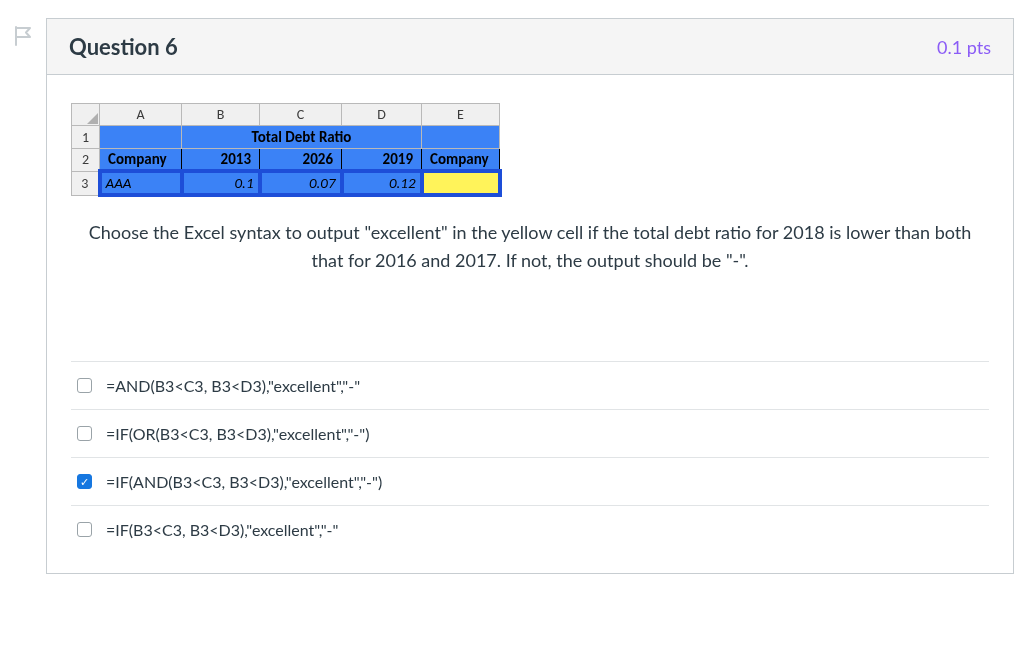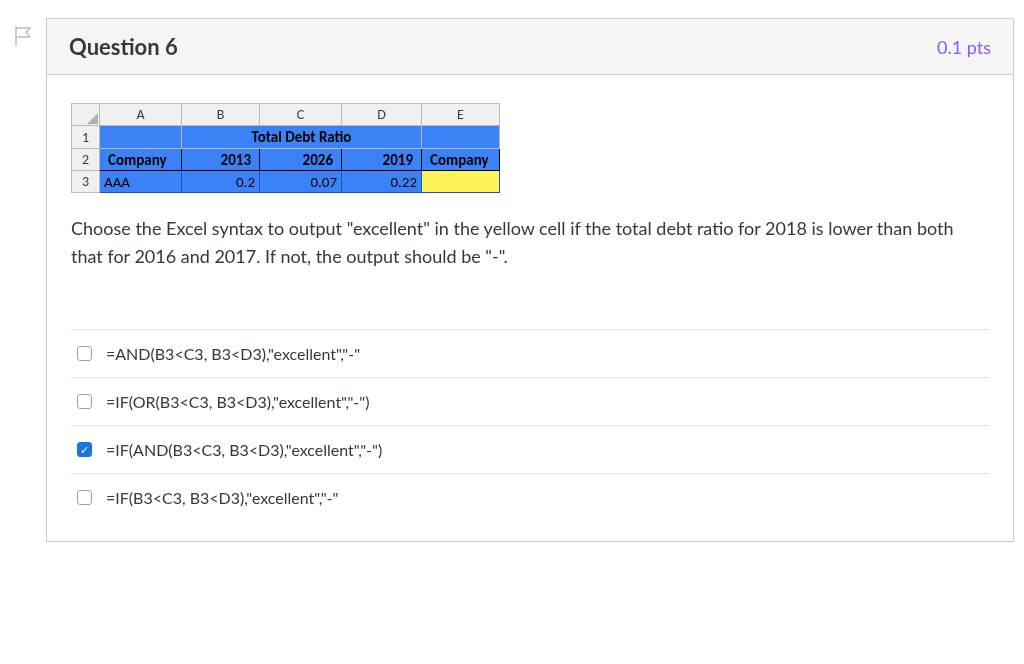--- a/index.html
+++ b/index.html
@@ -92,45 +92,47 @@
       border-style: solid;
       border-width: 0 0 11px 11px;
       border-color: transparent transparent #b0b0b0 transparent;
     }
     .merged-title {
       text-align: center;
       font-weight: 700;
       font-size: 15px;
     }
     .spreadsheet td.data-cell {
-      border: 1px solid #1d4ed8;
+      border: 4px solid #1d4ed8;
       text-align: right;
       font-weight: 400;
       padding: 1px 4px;
+      font-style: italic;
     }
     .spreadsheet td.data-cell.left { text-align: left; }
     .spreadsheet td.yellow { background: #fff35a; }
     .spreadsheet td.header-cell {
       border: 1px solid #000;
       text-align: right;
       font-weight: 700;
       padding: 1px 8px;
     }
     .spreadsheet td.header-cell.left { text-align: left; }
     .spreadsheet .col-A { width: 82px; }
     .spreadsheet .col-B { width: 78px; }
     .spreadsheet .col-C { width: 82px; }
     .spreadsheet .col-D { width: 80px; }
     .spreadsheet .col-E { width: 78px; }
 
     .question-text {
       font-size: 18px;
       line-height: 1.55;
       color: #2d3b45;
-      margin-bottom: 58px;
+      margin-bottom: 86px;
+      text-align: center;
     }
     .options {
       border-top: 1px solid #e1e4e6;
     }
     .option-row {
       display: flex;
       align-items: center;
       gap: 14px;
       padding: 14px 6px;
       border-bottom: 1px solid #e1e4e6;
@@ -198,23 +200,23 @@
           <th class="row-header">2</th>
           <td class="header-cell left">Company</td>
           <td class="header-cell">2013</td>
           <td class="header-cell">2026</td>
           <td class="header-cell">2019</td>
           <td class="header-cell left">Company</td>
         </tr>
         <tr>
           <th class="row-header">3</th>
           <td class="data-cell left">AAA</td>
-          <td class="data-cell">0.2</td>
+          <td class="data-cell">0.1</td>
           <td class="data-cell">0.07</td>
-          <td class="data-cell">0.22</td>
+          <td class="data-cell">0.12</td>
           <td class="data-cell yellow"></td>
         </tr>
       </tbody>
         </table>
 
       <div class="question-text">Choose the Excel syntax to output "excellent" in the yellow cell if the total debt ratio for 2018 is lower than both that for 2016 and 2017. If not, the output should be "-".</div>
 
       <div class="options">
         <div class="option-row">
           <span class="cb"></span>

